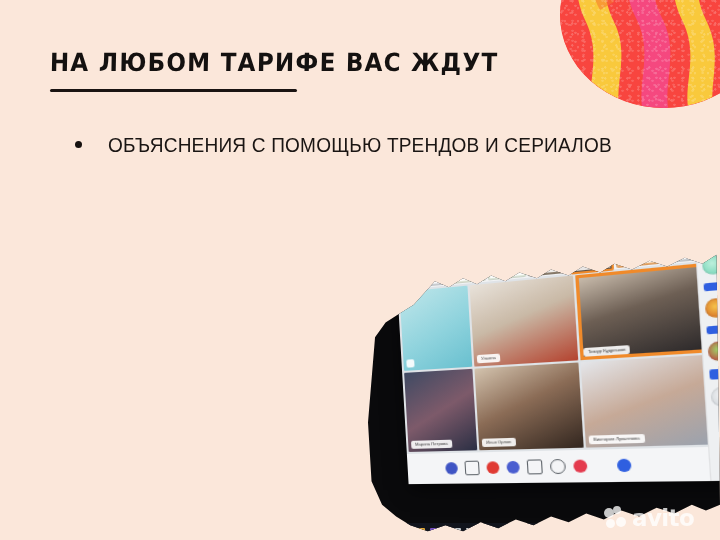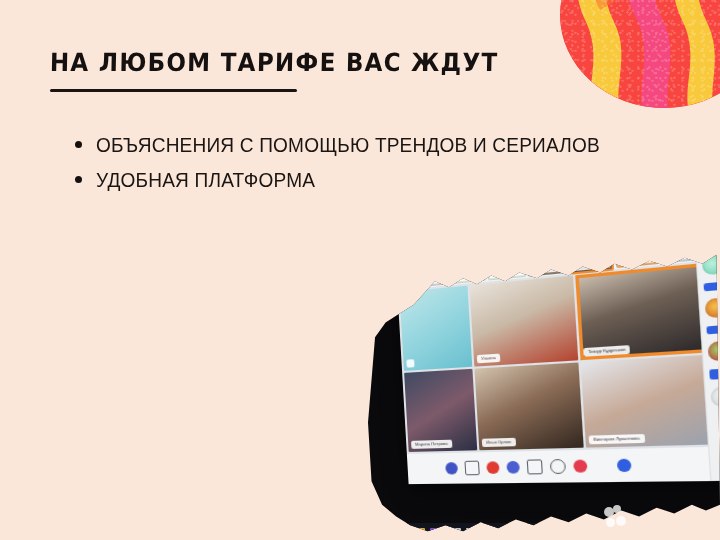--- a/index.html
+++ b/index.html
@@ -87,20 +87,21 @@
     left: 75px;
     top: 133px;
     margin: 0;
     padding: 0;
     list-style: none;
   }
   .bullet-row {
     display: flex;
     align-items: baseline;
     margin-bottom: 11px;
+    gap: 12px;
   }
   .bullet-dot {
     width: 7px;
     height: 7px;
     border-radius: 50%;
     background: #15100e;
     flex: 0 0 auto;
     margin-right: 14px;
     position: relative;
     top: -4px;
@@ -344,24 +345,20 @@
   </div>
 
   <div class="heading">НА ЛЮБОМ ТАРИФЕ ВАС ЖДУТ</div>
   <div class="heading-rule"></div>
 
   <ul class="bullets">
     <li class="bullet-row">
       <span class="bullet-dot"></span>
       <span class="bullet-text">ОБЪЯСНЕНИЯ С ПОМОЩЬЮ ТРЕНДОВ И СЕРИАЛОВ</span>
     </li>
-    <li class="bullet-row">
-      <span class="bullet-dot"></span>
-      <span class="bullet-text">УДОБНАЯ ПЛАТФОРМА</span>
-    </li>
   </ul>
 
   <div class="photo-wrap">
     <div class="photo">
 
       <div class="screen">
         <div class="screen-inner">
 
           <div class="thumb-strip">
             <div class="thumb" style="background:linear-gradient(140deg,#d9dce0,#c9ccd0)">
@@ -469,15 +466,16 @@
     </div>
   </div>
 
   <div class="watermark">
     <span class="wm-dots">
       <span class="wm-d1"></span>
         <span class="wm-d2"></span>
         <span class="wm-d3"></span>
         <span class="wm-d4"></span>
     </span>
+    <span class="wm-text">avito</span>
   </div>
 
 </div>
 
 </body></html>

